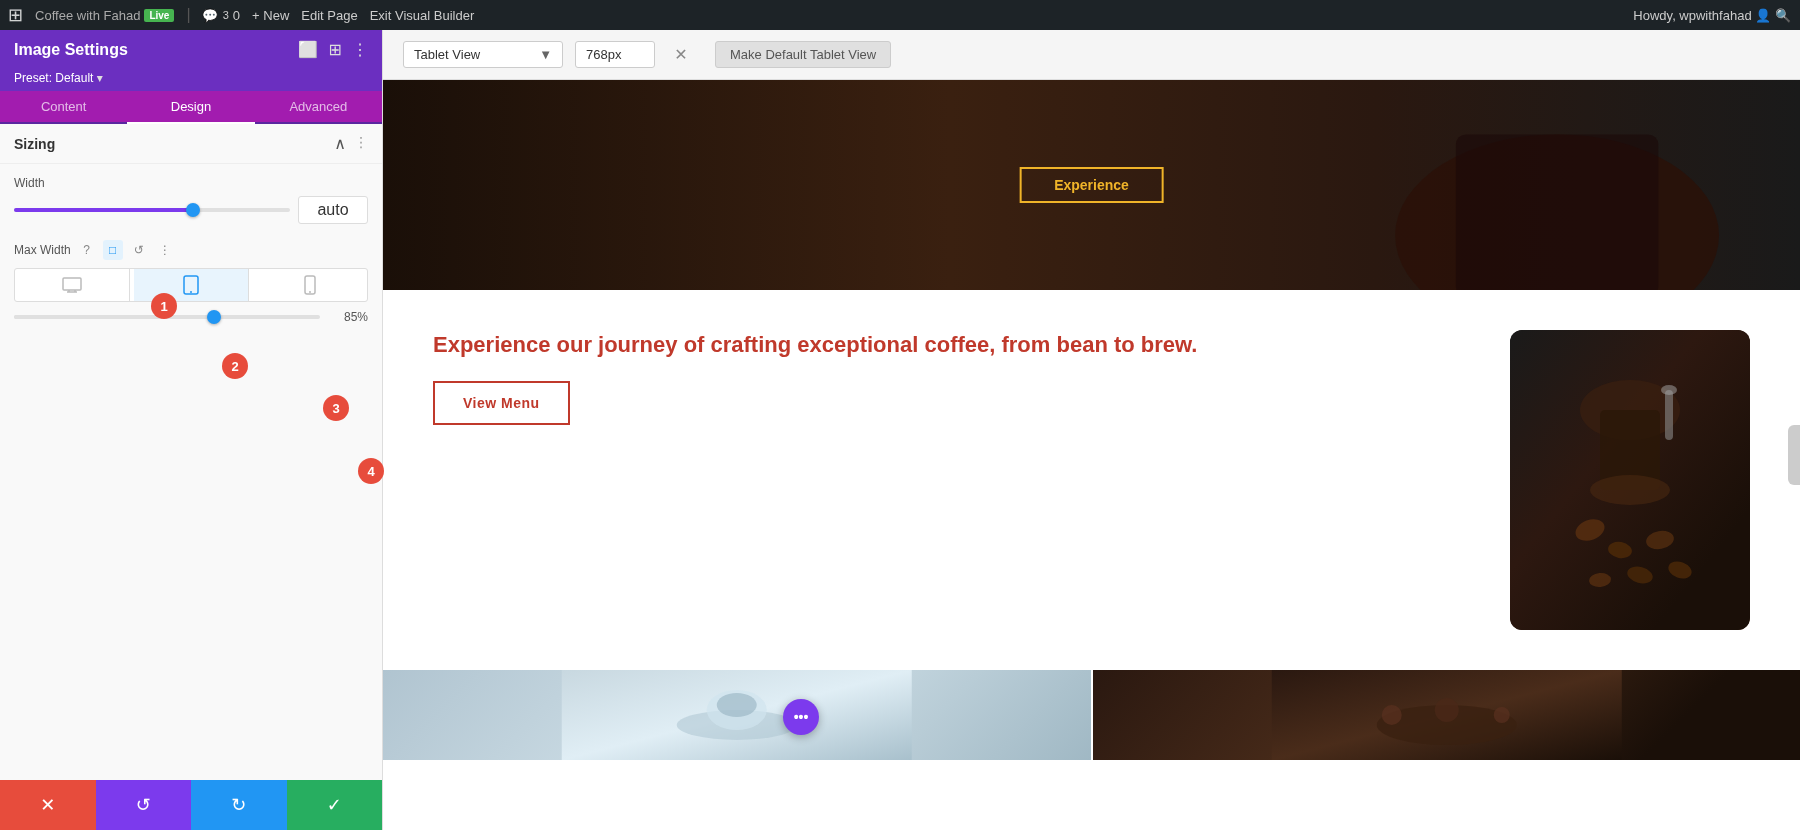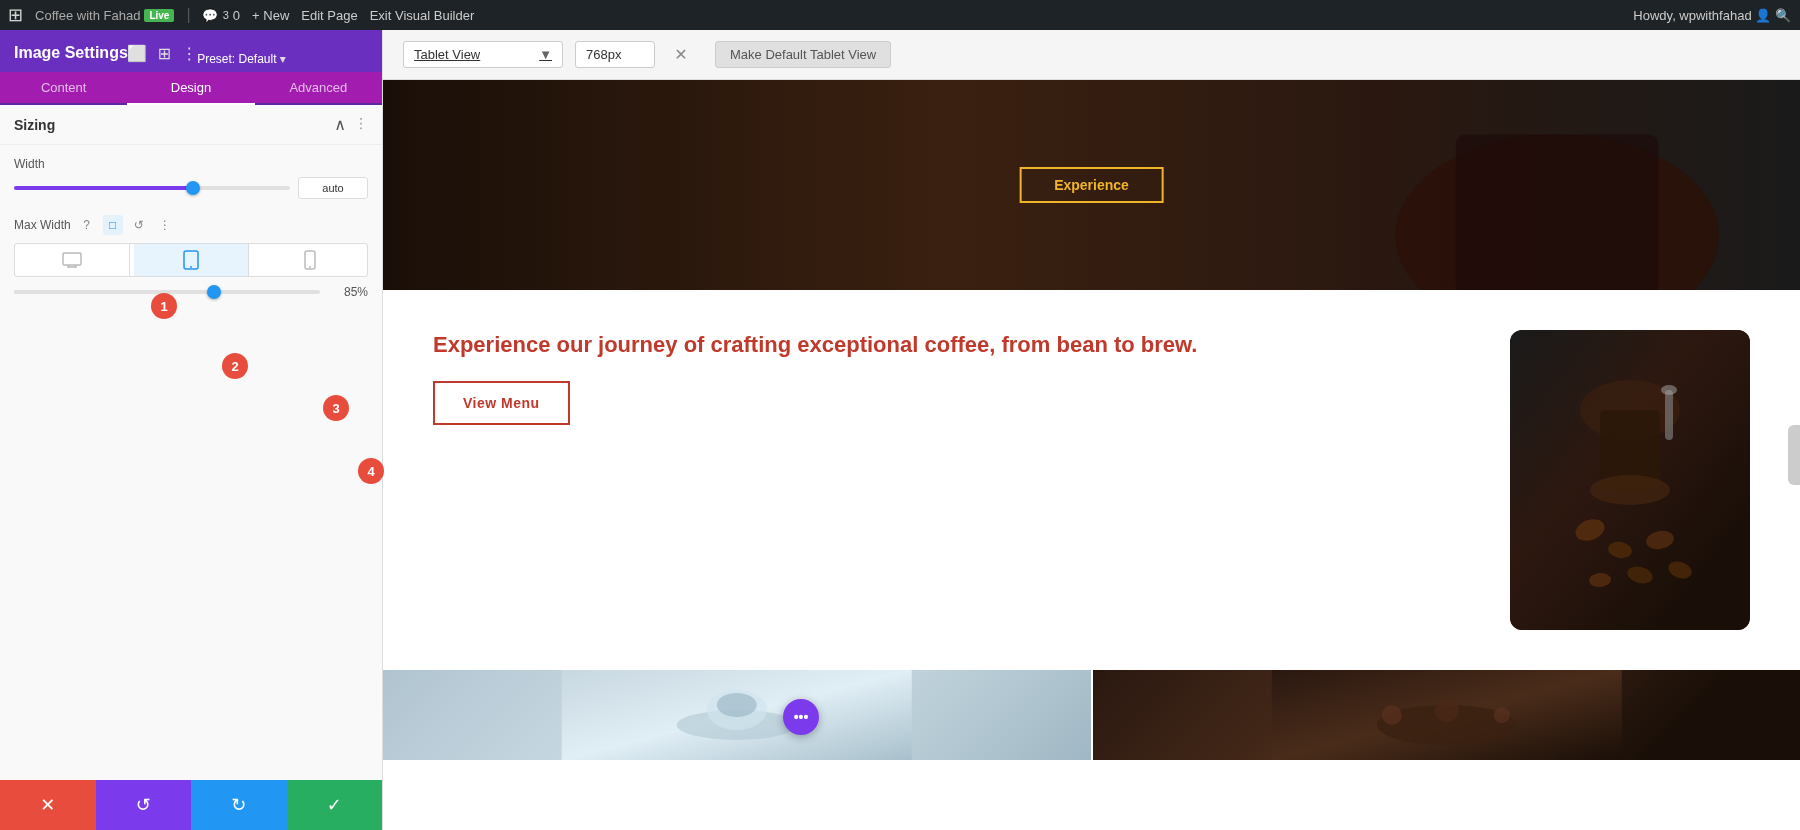--- a/index.html
+++ b/index.html
@@ -21,21 +21,21 @@
     .admin-bar-item .count { font-size: 11px; }
     .admin-bar-right { margin-left: auto; display: flex; align-items: center; gap: 4px; color: #ccc; font-size: 13px; }
 
     
     .left-panel {
       position: fixed; top: 30px; left: 0; width: 383px; height: 800px;
       background: #fff; border-right: 1px solid #ddd; display: flex; flex-direction: column;
       z-index: 100;
     }
     .panel-header {
-      background: #6b2fc0; color: #fff; padding: 10px 14px 6px; display: flex; flex-direction: row;
+      background: #6b2fc0; color: #fff; padding: 10px 14px 6px; display: flex; flex-direction: column;
     }
     .panel-title-row { display: flex; align-items: center; justify-content: space-between; }
     .panel-title { font-size: 16px; font-weight: 600; color: #fff; }
     .panel-header-icons { display: flex; gap: 10px; align-items: center; color: #ddd; font-size: 16px; cursor: pointer; }
     .panel-preset { color: #ddd; font-size: 12px; margin-top: 12px; }
     .panel-preset span { color: #fff; font-weight: 500; }
 
     
     .panel-tabs { display: flex; background: #a21caf; border-bottom: 2px solid #5a28a0; }
     .panel-tab {
@@ -77,21 +77,21 @@
     .slider-track {
       flex: 1; height: 4px; background: #e0e0e0; border-radius: 2px; position: relative; cursor: pointer;
     }
     .slider-fill { height: 100%; background: #7c3aed; border-radius: 2px; }
     .slider-thumb {
       width: 14px; height: 14px; background: #2196f3; border-radius: 50%;
       position: absolute; top: -5px; cursor: grab; box-shadow: 0 1px 3px rgba(0,0,0,0.3);
     }
     .slider-input {
       width: 70px; background: #fff; border: 1px solid #ddd; border-radius: 3px;
-      padding: 4px 6px; font-size: 11px; color: #333; text-align: center;
+      padding: 4px 6px; font-size: 16px; color: #333; text-align: center;
     }
 
     
     .max-width-row { display: flex; align-items: center; gap: 6px; margin-bottom: 8px; }
     .max-width-icon-btn {
       width: 20px; height: 20px; display: flex; align-items: center; justify-content: center;
       color: #888; font-size: 12px; cursor: pointer;
     }
     .max-width-icon-btn.active { color: #2196f3; background: #e3f2fd; border-radius: 3px; }
     .device-icons-row {
@@ -139,21 +139,21 @@
     }
 
     
     .tablet-bar {
       height: 50px; background: #f5f5f5; border-bottom: 1px solid #ddd;
       display: flex; align-items: center; padding: 0 20px; gap: 12px;
     }
     .tablet-select {
       display: flex; align-items: center; gap: 6px;
       border: 1px solid #ccc; border-radius: 3px; background: #fff;
-      padding: 5px 10px; font-size: 13px; color: #333; cursor: pointer; min-width: 160px; text-decoration: underline;
+      padding: 5px 10px; font-size: 13px; color: #333; cursor: pointer; min-width: 160px;
     }
     .tablet-select-arrow { color: #666; margin-left: auto; }
     .tablet-px-input {
       border: 1px solid #ccc; border-radius: 3px; background: #fff;
       padding: 5px 10px; font-size: 13px; color: #333; width: 80px;
     }
     .tablet-close-btn {
       width: 28px; height: 28px; background: transparent; border: none;
       color: #888; font-size: 16px; cursor: pointer; display: flex; align-items: center; justify-content: center;
     }

